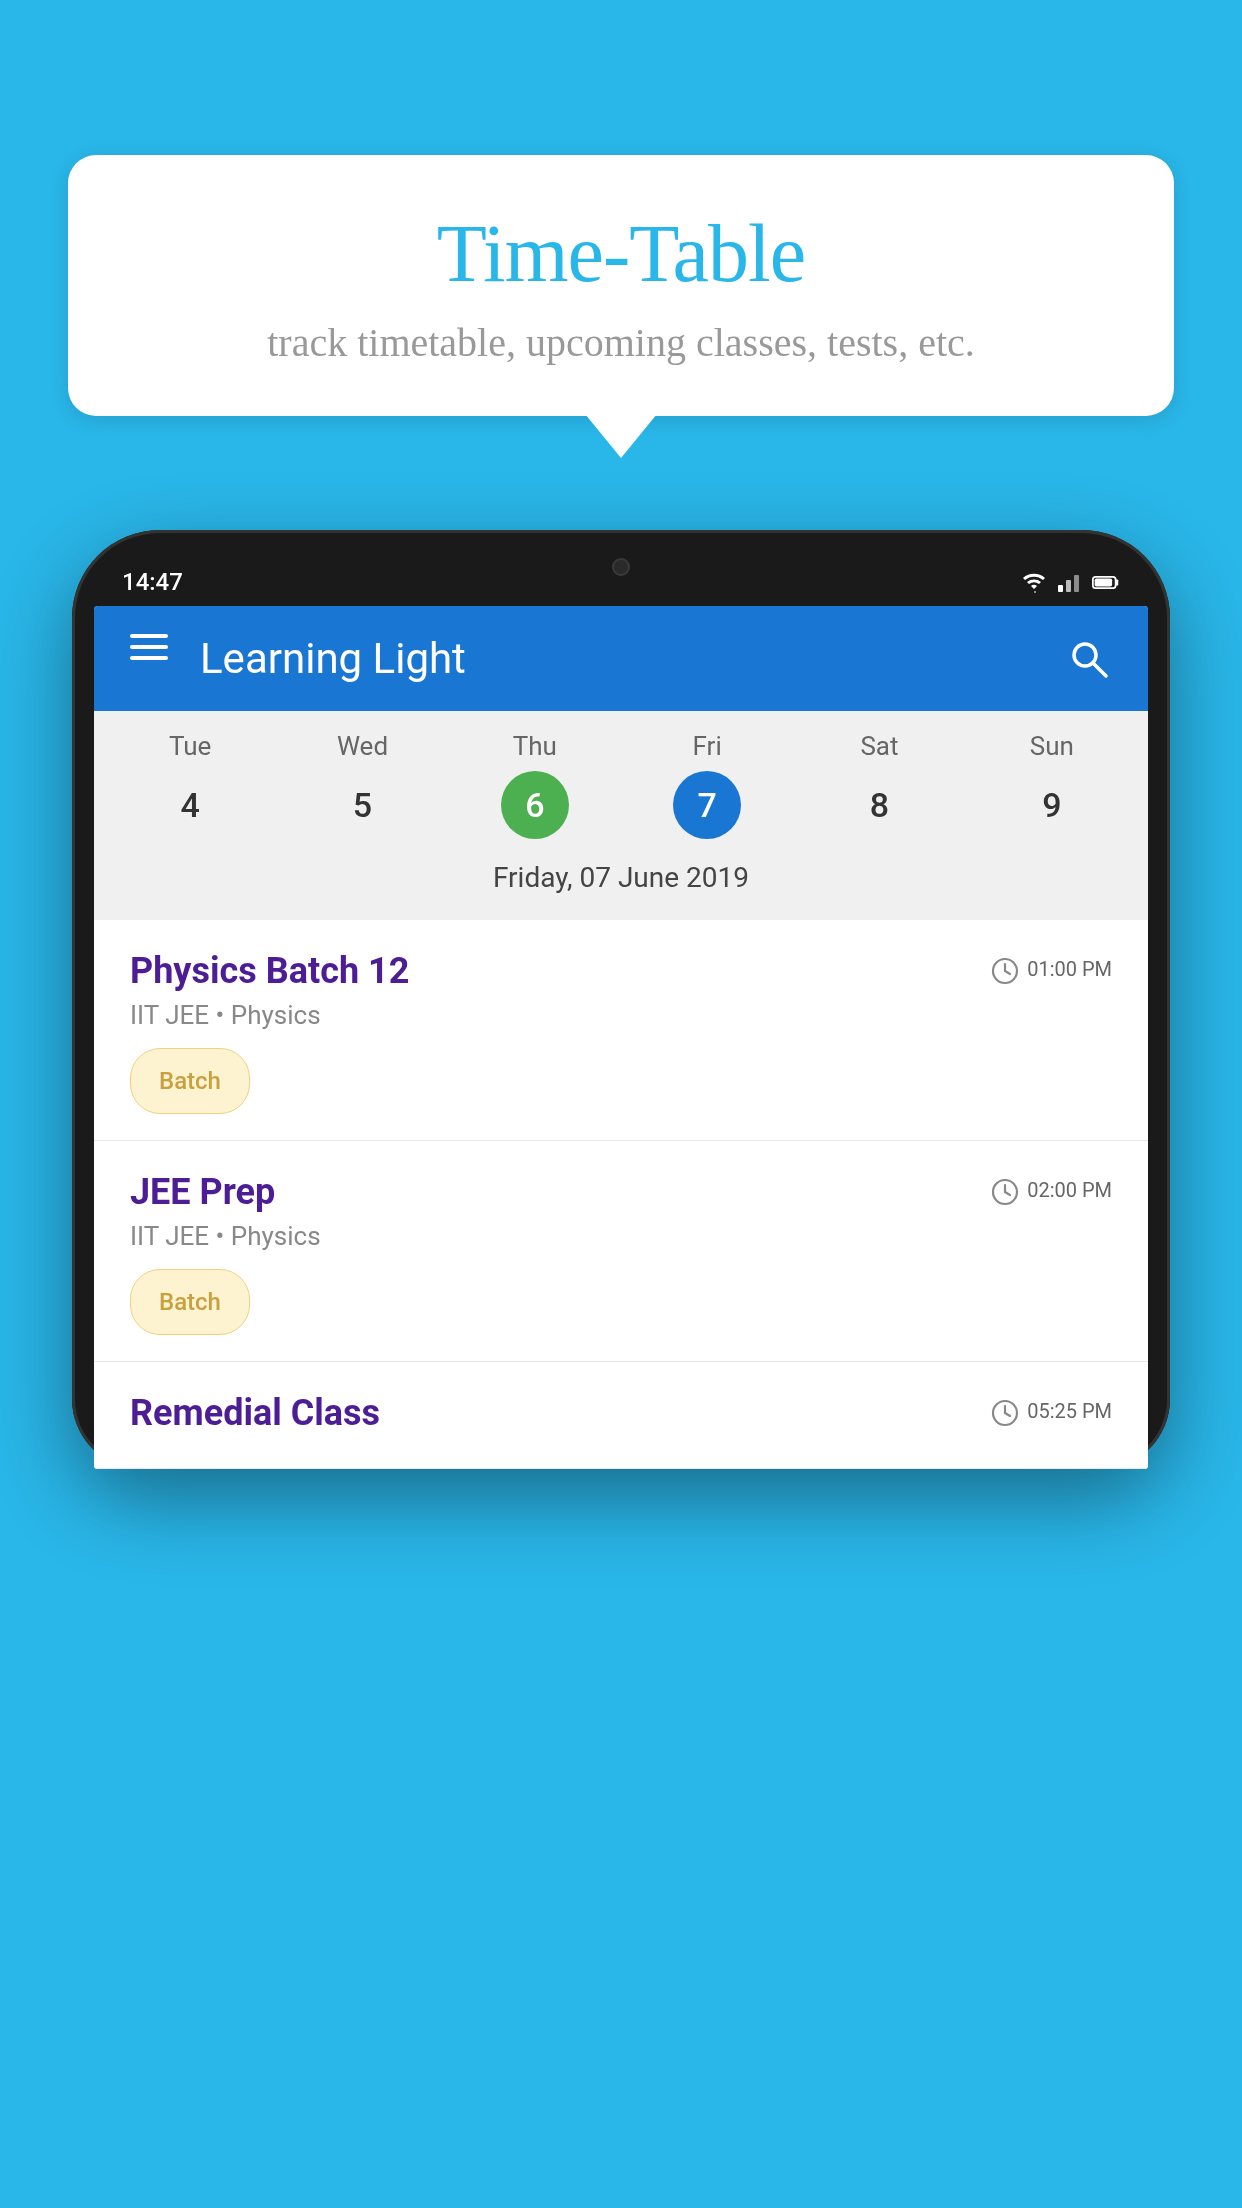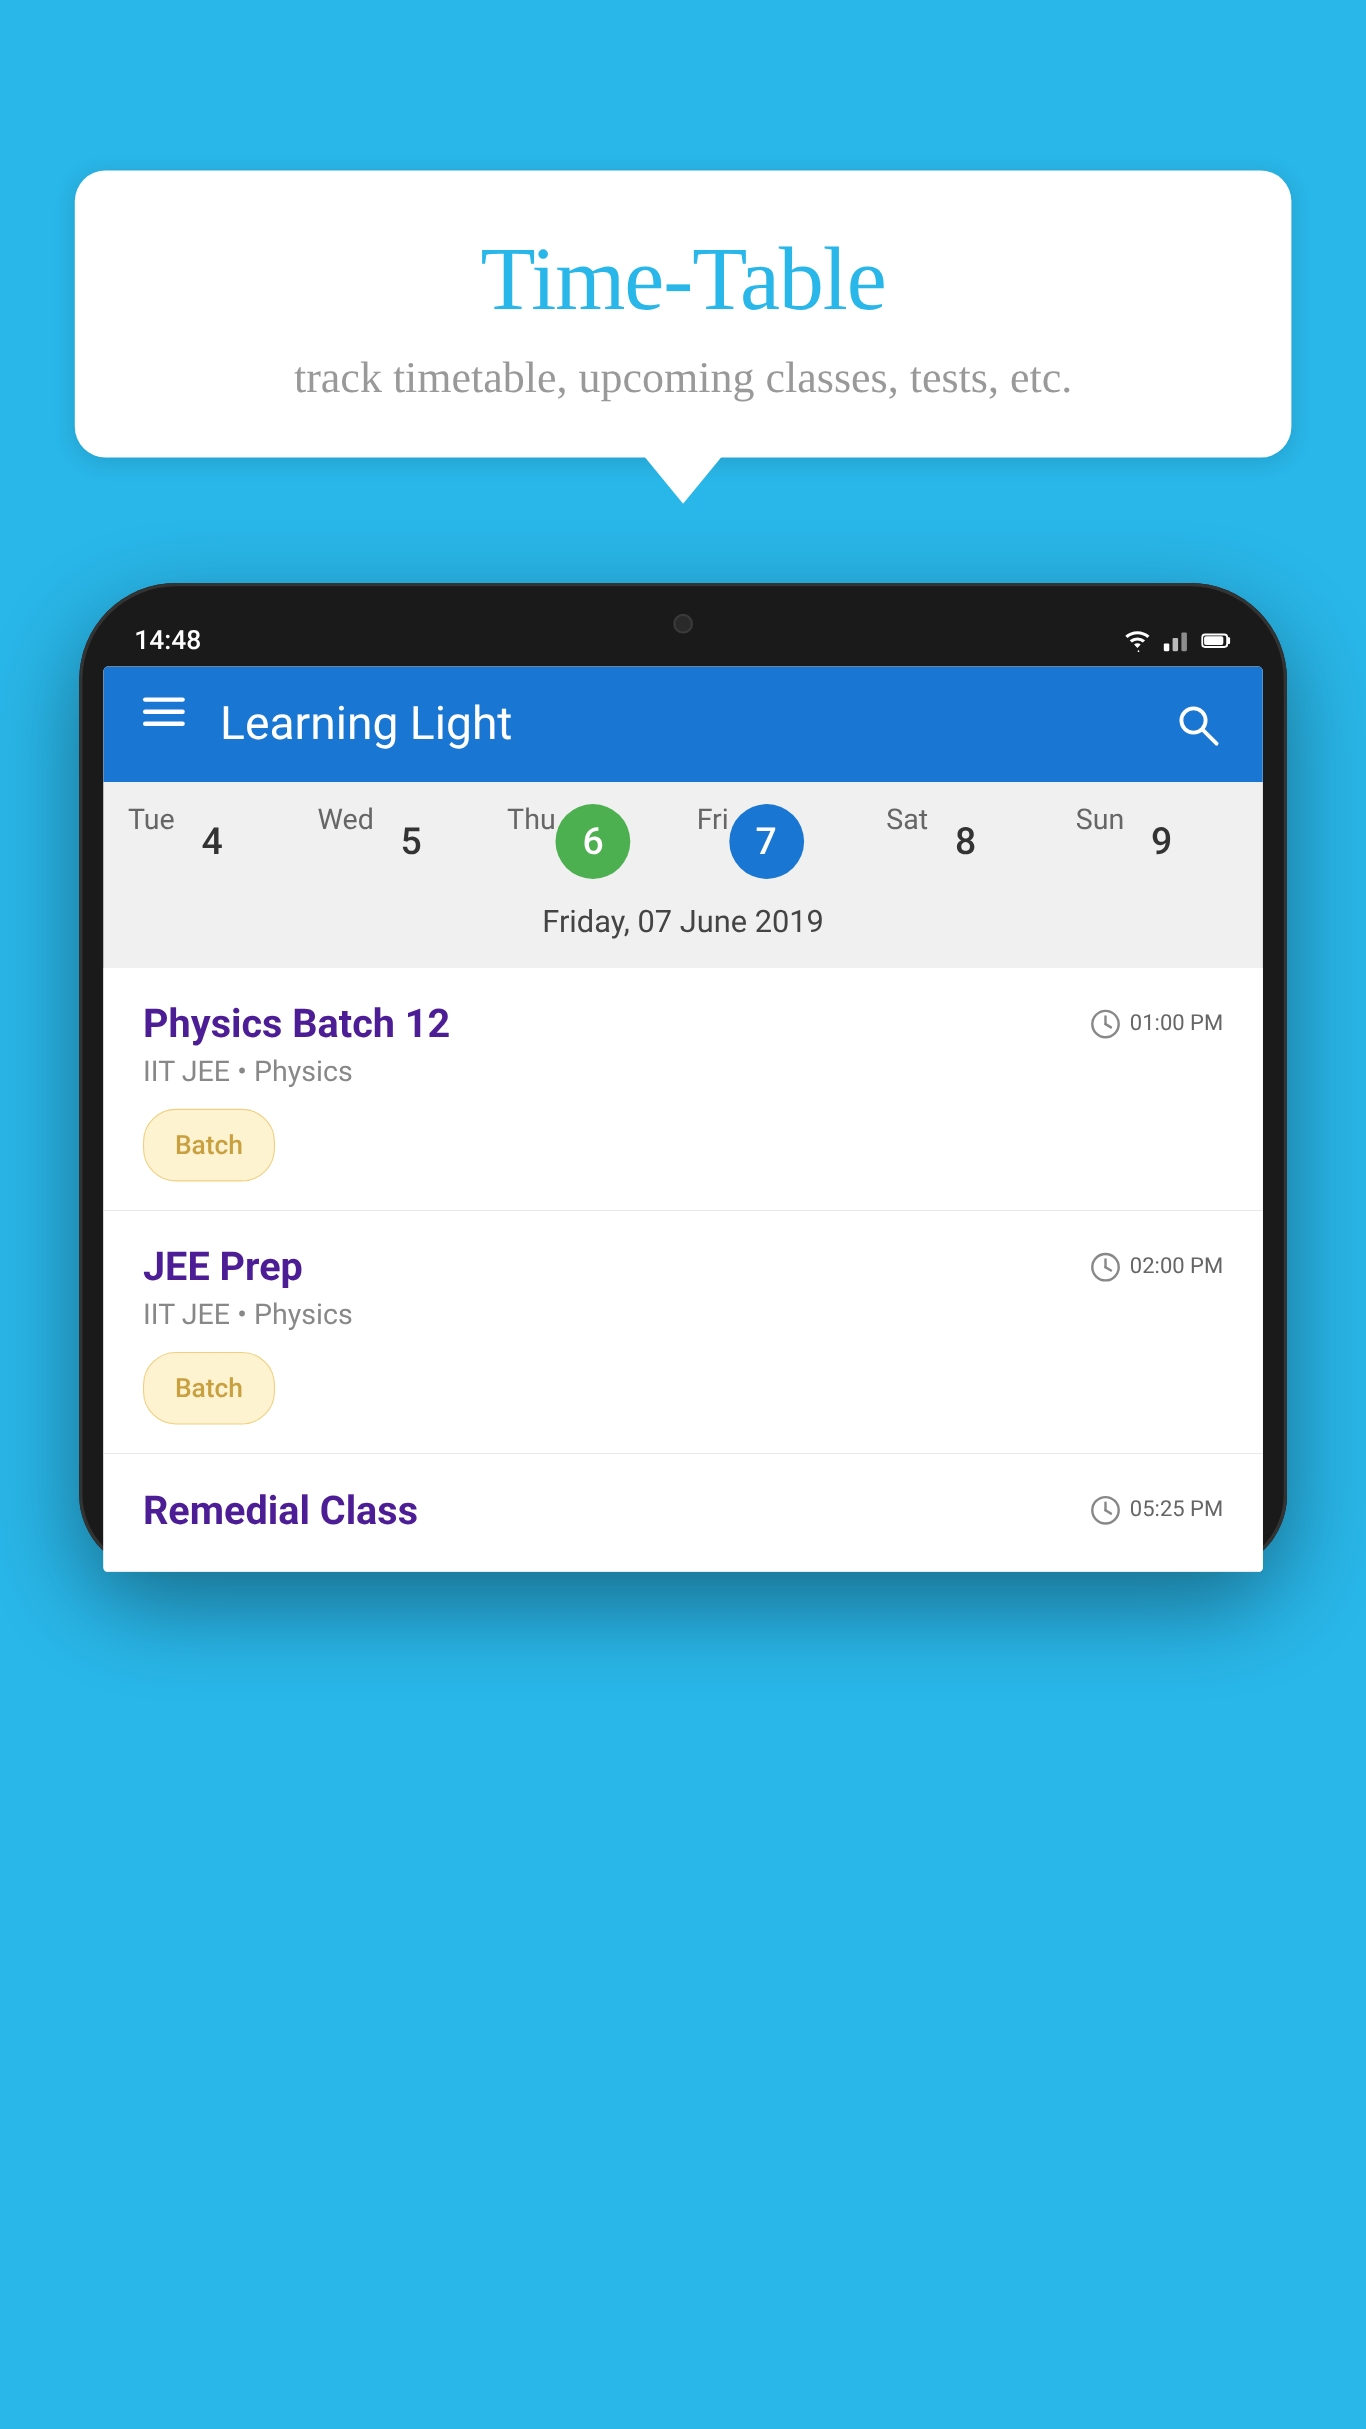--- a/index.html
+++ b/index.html
@@ -172,20 +172,22 @@
     }
 
     .days-row {
       display: flex;
       justify-content: space-around;
       margin-bottom: 14px;
     }
 
     .day-col {
       display: flex;
+      flex-direction: column;
+      align-items: center;
       width: 14.28%;
     }
 
     .day-name {
       color: #666;
       font-size: 26px;
       margin-bottom: 10px;
     }
 
     .day-num {
@@ -285,21 +287,21 @@
 
 <div class="speech-bubble">
   <div class="bubble-title">Time-Table</div>
   <div class="bubble-subtitle">track timetable, upcoming classes, tests, etc.</div>
 </div>
 
 <div class="phone-wrapper">
   <div class="phone-outer">
 
     <div class="phone-top-bar">
-      <span class="status-time">14:48</span>
+      <span class="status-time">14:47</span>
       <div class="phone-notch">
         <div class="camera-dot"></div>
       </div>
       <div class="status-icons">
 
         <svg class="signal-svg" viewBox="0 0 28 22" fill="white">
           <path d="M14 18l3-3a4.24 4.24 0 00-6 0l3 3zm-7-7l2 2a8.49 8.49 0 0110 0l2-2A11.4 11.4 0 007 11zm-4-4l2 2A13.74 13.74 0 0123 9l2-2A16.58 16.58 0 003 7zm11 14l1 1 1-1-1-1-1 1z"></path>
         </svg>
 
         <svg class="signal-svg" viewBox="0 0 28 22" fill="white">

